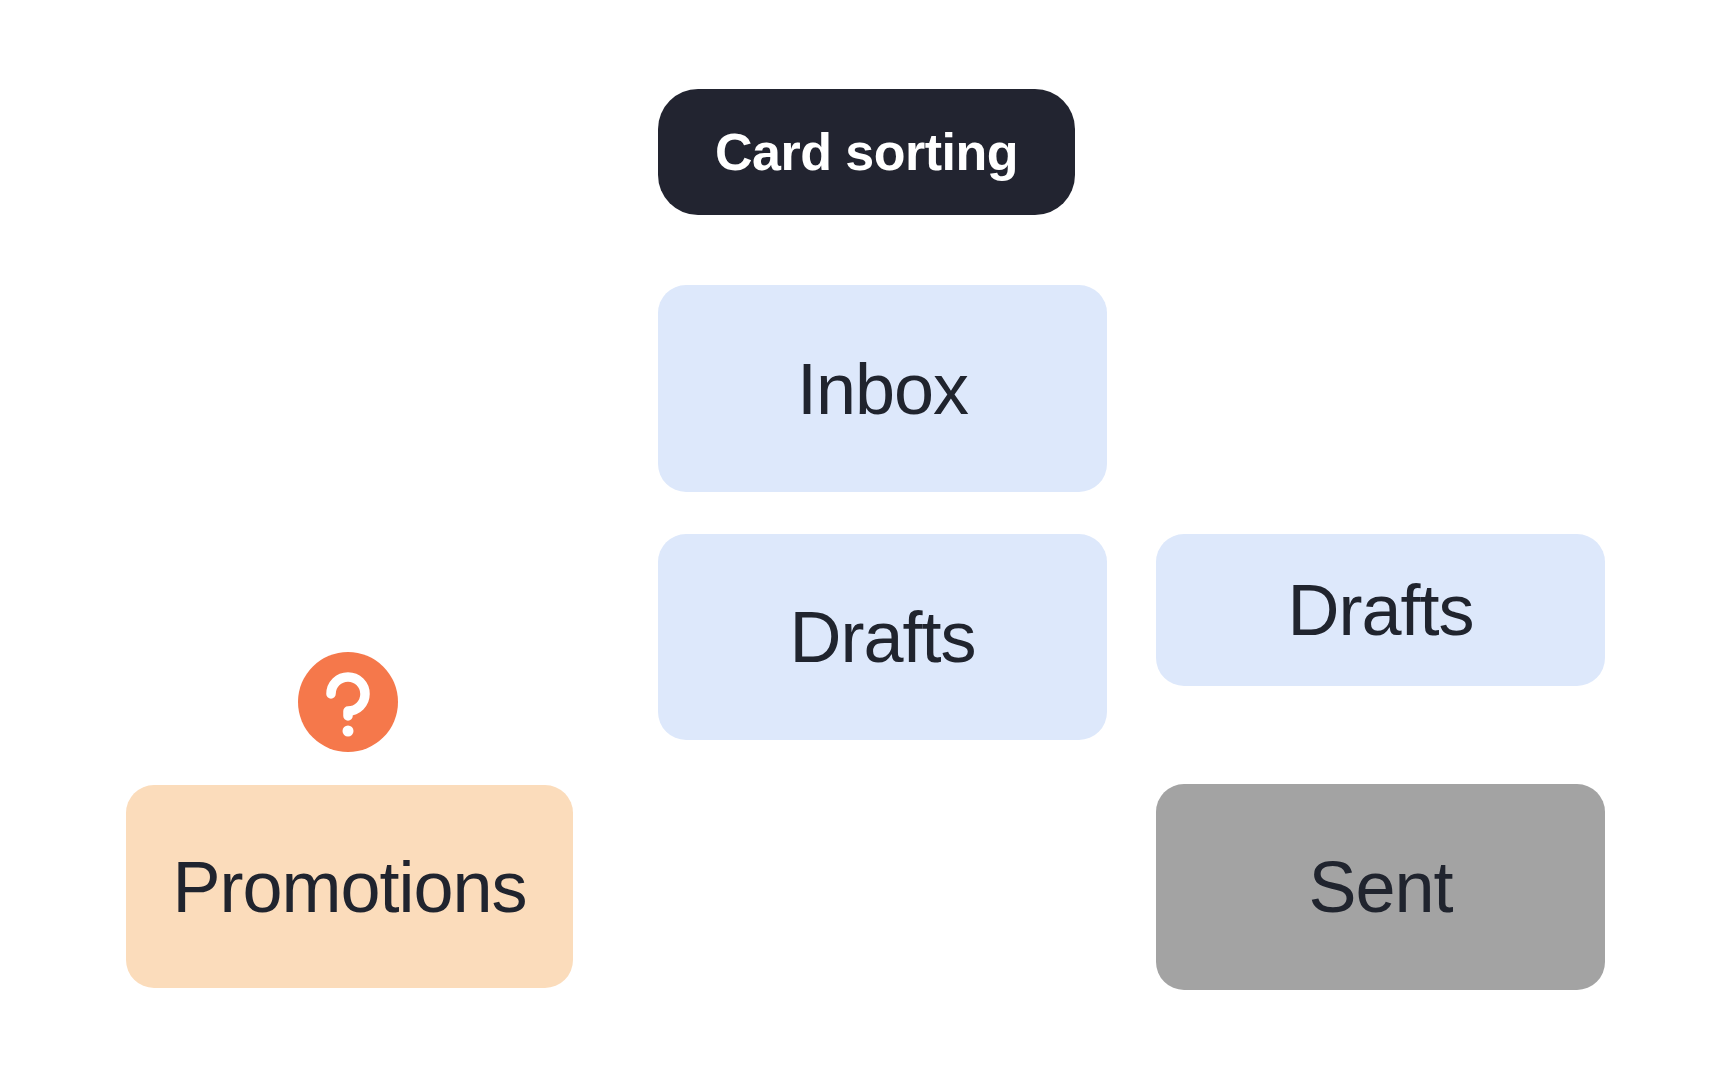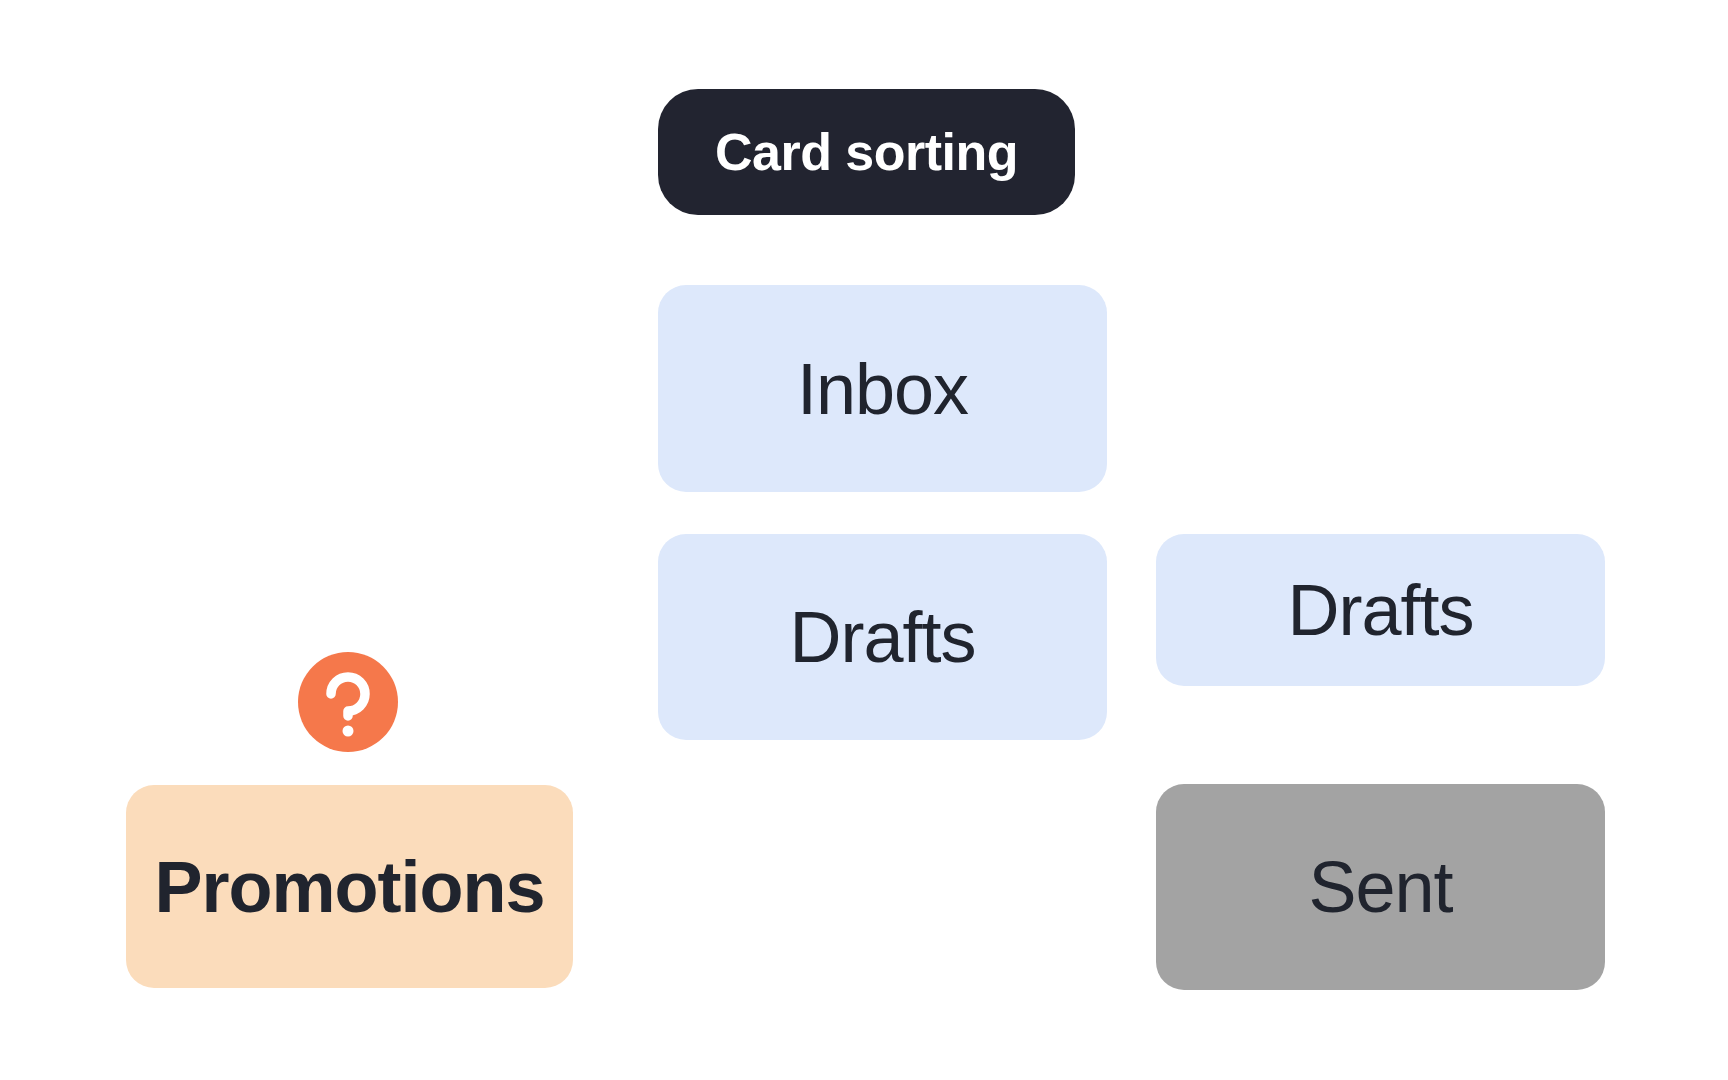--- a/index.html
+++ b/index.html
@@ -91,21 +91,21 @@
   </div>
 
   <div class="card drafts" style="background-color: rgb(221, 232, 251); color: rgb(32, 36, 46);">
     <span class="card-label">Drafts</span>
   </div>
 
   <div class="card sent" style="background-color: #a3a3a3; color: rgb(32, 36, 46);">
     <span class="card-label">Sent</span>
   </div>
 
-  <div class="card promotions" style="background-color: rgb(251, 220, 187); color: rgb(32, 36, 46); font-weight: bold;">
+  <div class="card promotions" style="background-color: rgb(251, 220, 187); color: rgb(32, 36, 46);">
     <span class="card-label">Promotions</span>
   </div>
 
   <div class="question-marker" style="background-color: rgb(245, 120, 75); color: rgb(255, 255, 255);">
     <svg viewBox="0 0 100 100" aria-hidden="true">
       <path d="M33 42 a17 17 0 1 1 17 17 v5" fill="none" stroke="currentColor" stroke-width="9.5" stroke-linecap="round" stroke-linejoin="round"></path>
       <circle cx="50" cy="79" r="5.5" fill="currentColor"></circle>
     </svg>
   </div>
 

